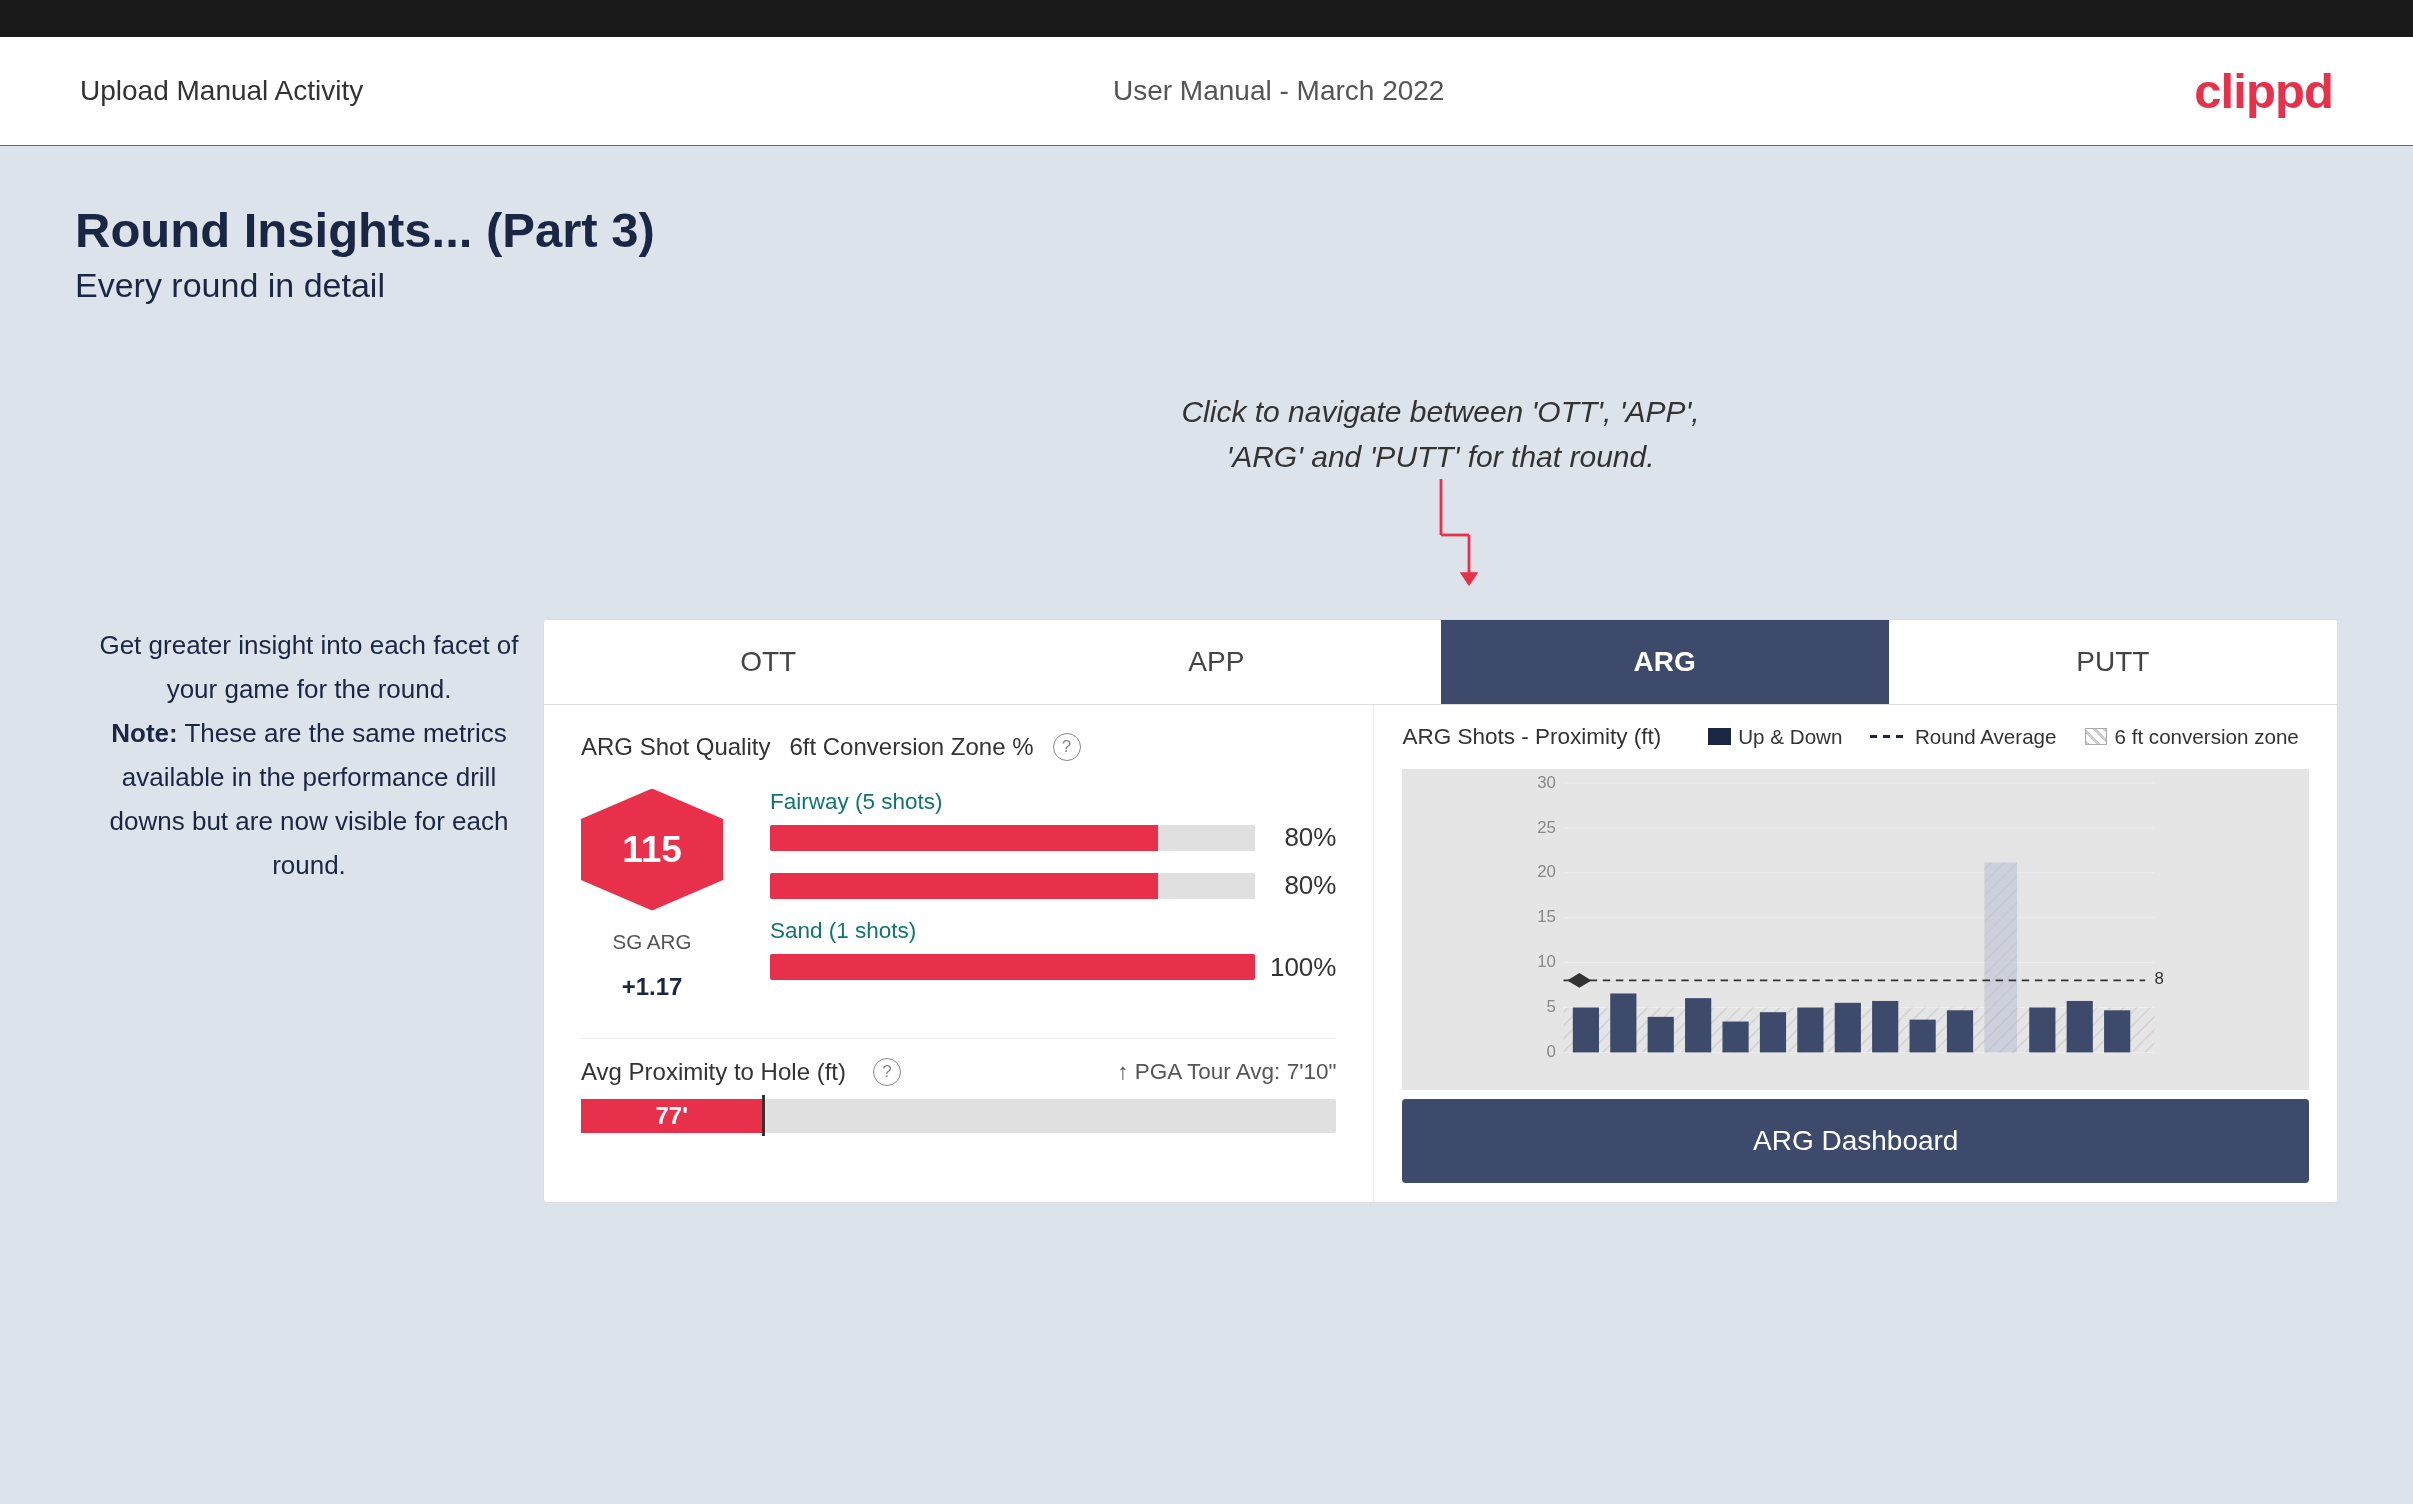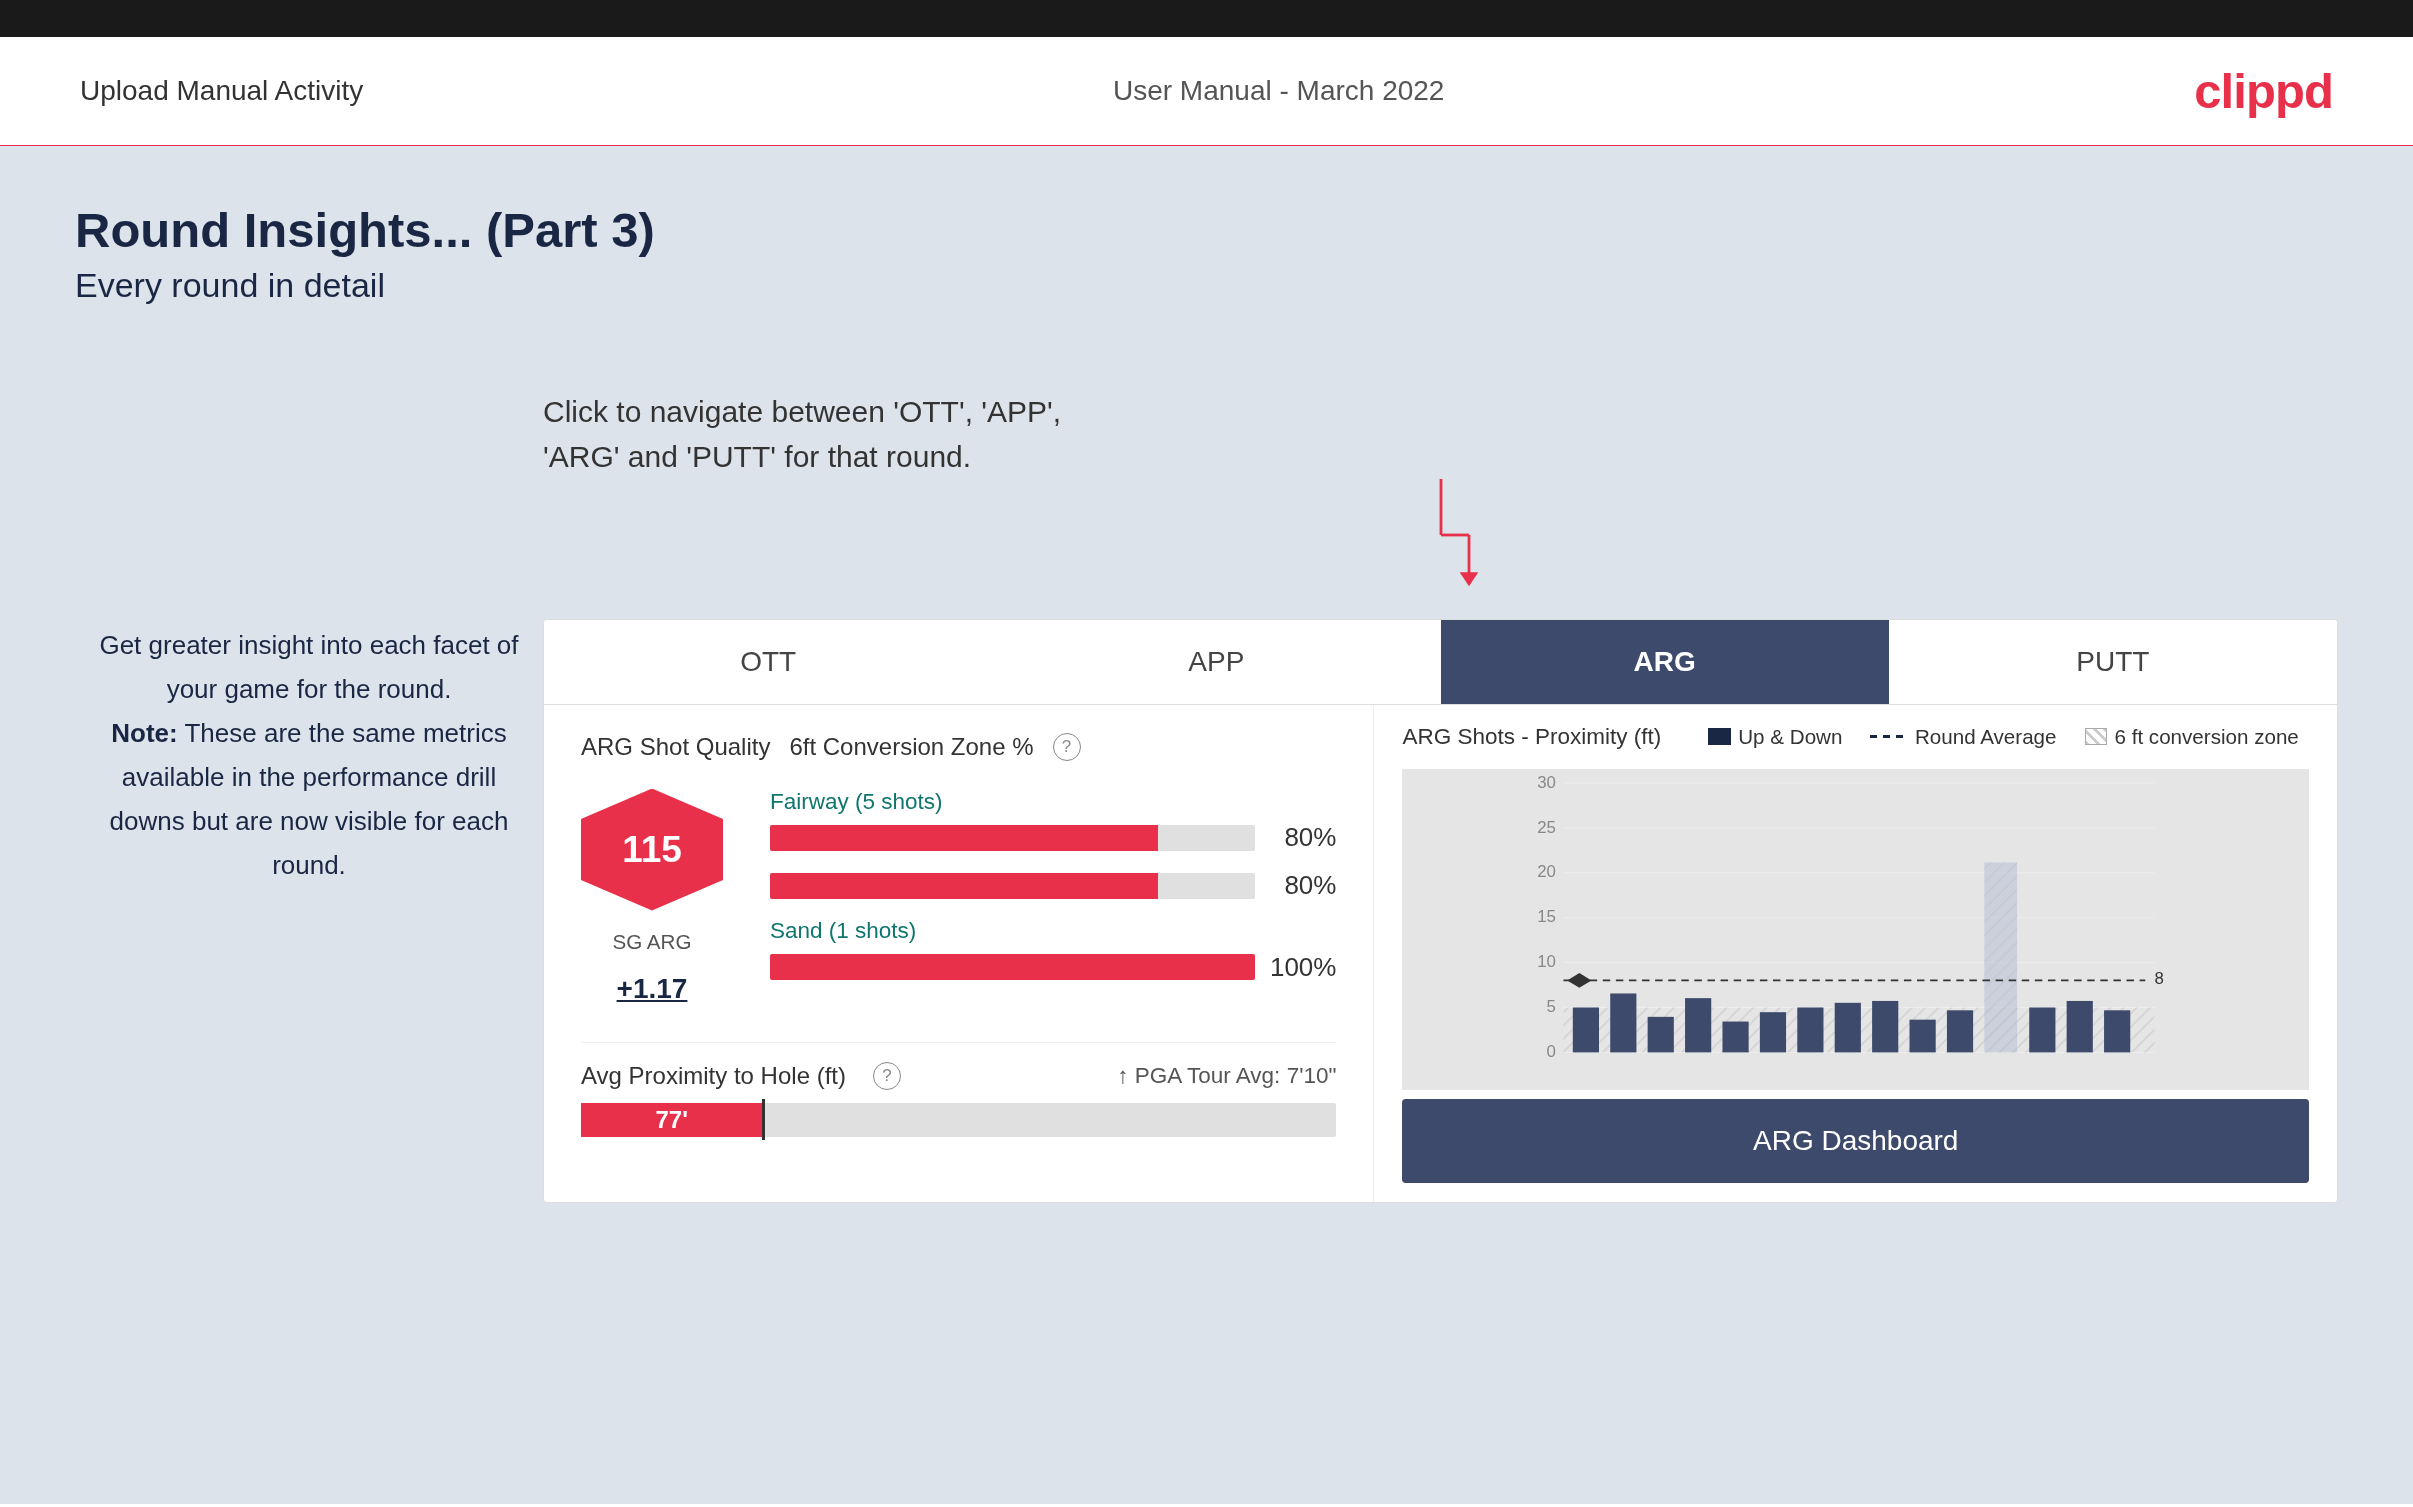--- a/index.html
+++ b/index.html
@@ -177,25 +177,24 @@
       font-weight: 700;
     }
 
     .sg-label {
       font-size: 20.6px;
       color: #555;
       text-align: center;
     }
 
     .sg-value {
-      font-size: 28px;
+      font-size: 24px;
       font-weight: 600;
       color: #1a2744;
       text-align: right;
-      text-decoration: underline;
     }
 
     
     .bars-container {
       flex: 1;
     }
 
     .bar-row {
       margin-bottom: 17px;
     }
@@ -396,22 +395,24 @@
       padding-right: 19px;
     }
 
     .right-side {
       flex: 1;
       position: relative;
       padding-top: 28px;
     }
 
     .annotation-block {
+      text-align: center;
       margin-bottom: 0;
       padding-bottom: 28px;
+      font-style: italic;
     }
   </style>
 </head>
 <body>
 
 <div class="top-bar"></div>
 
 <div class="header">
   <div class="header-left">Upload Manual Activity</div>
   <div class="header-center">User Manual - March 2022</div>

